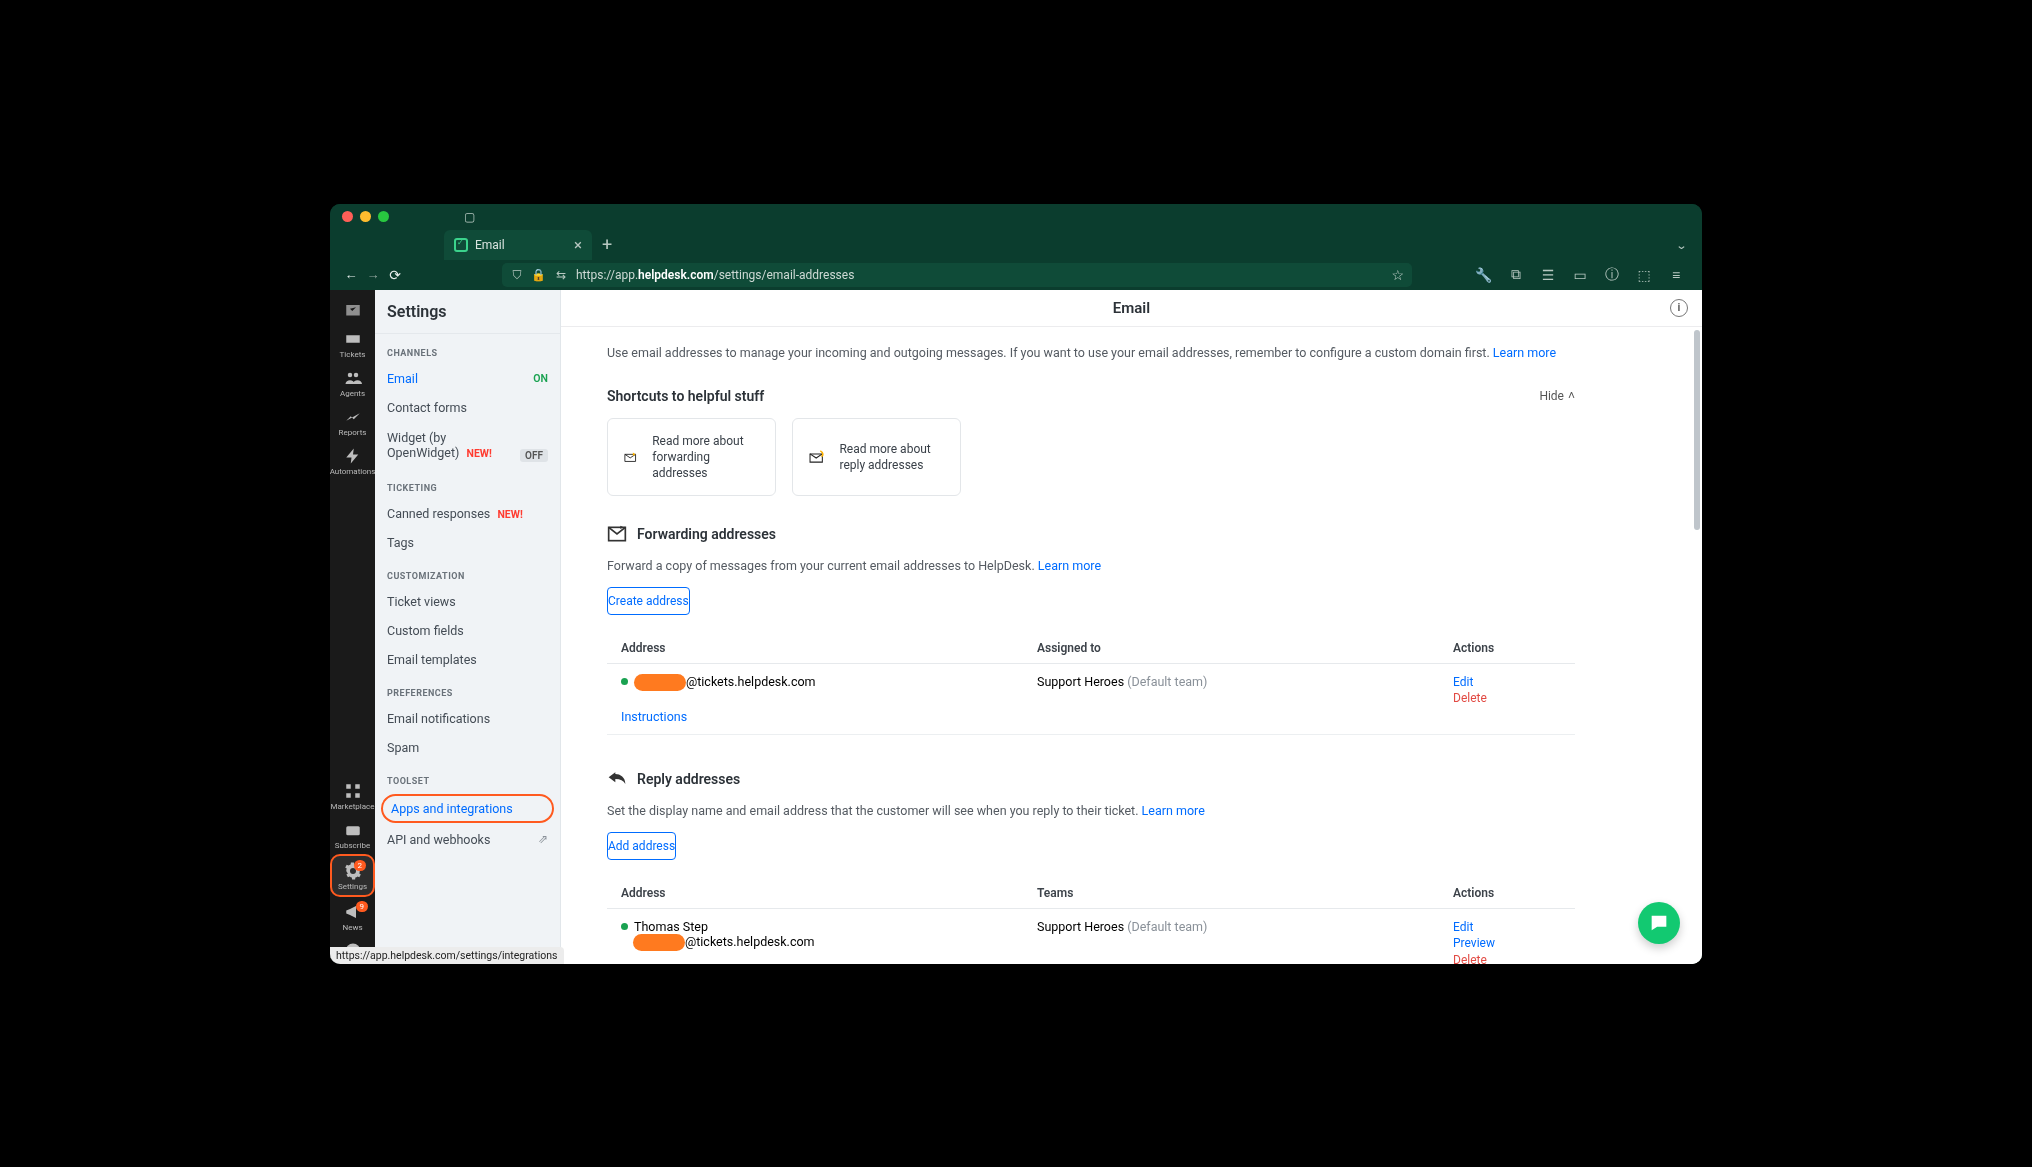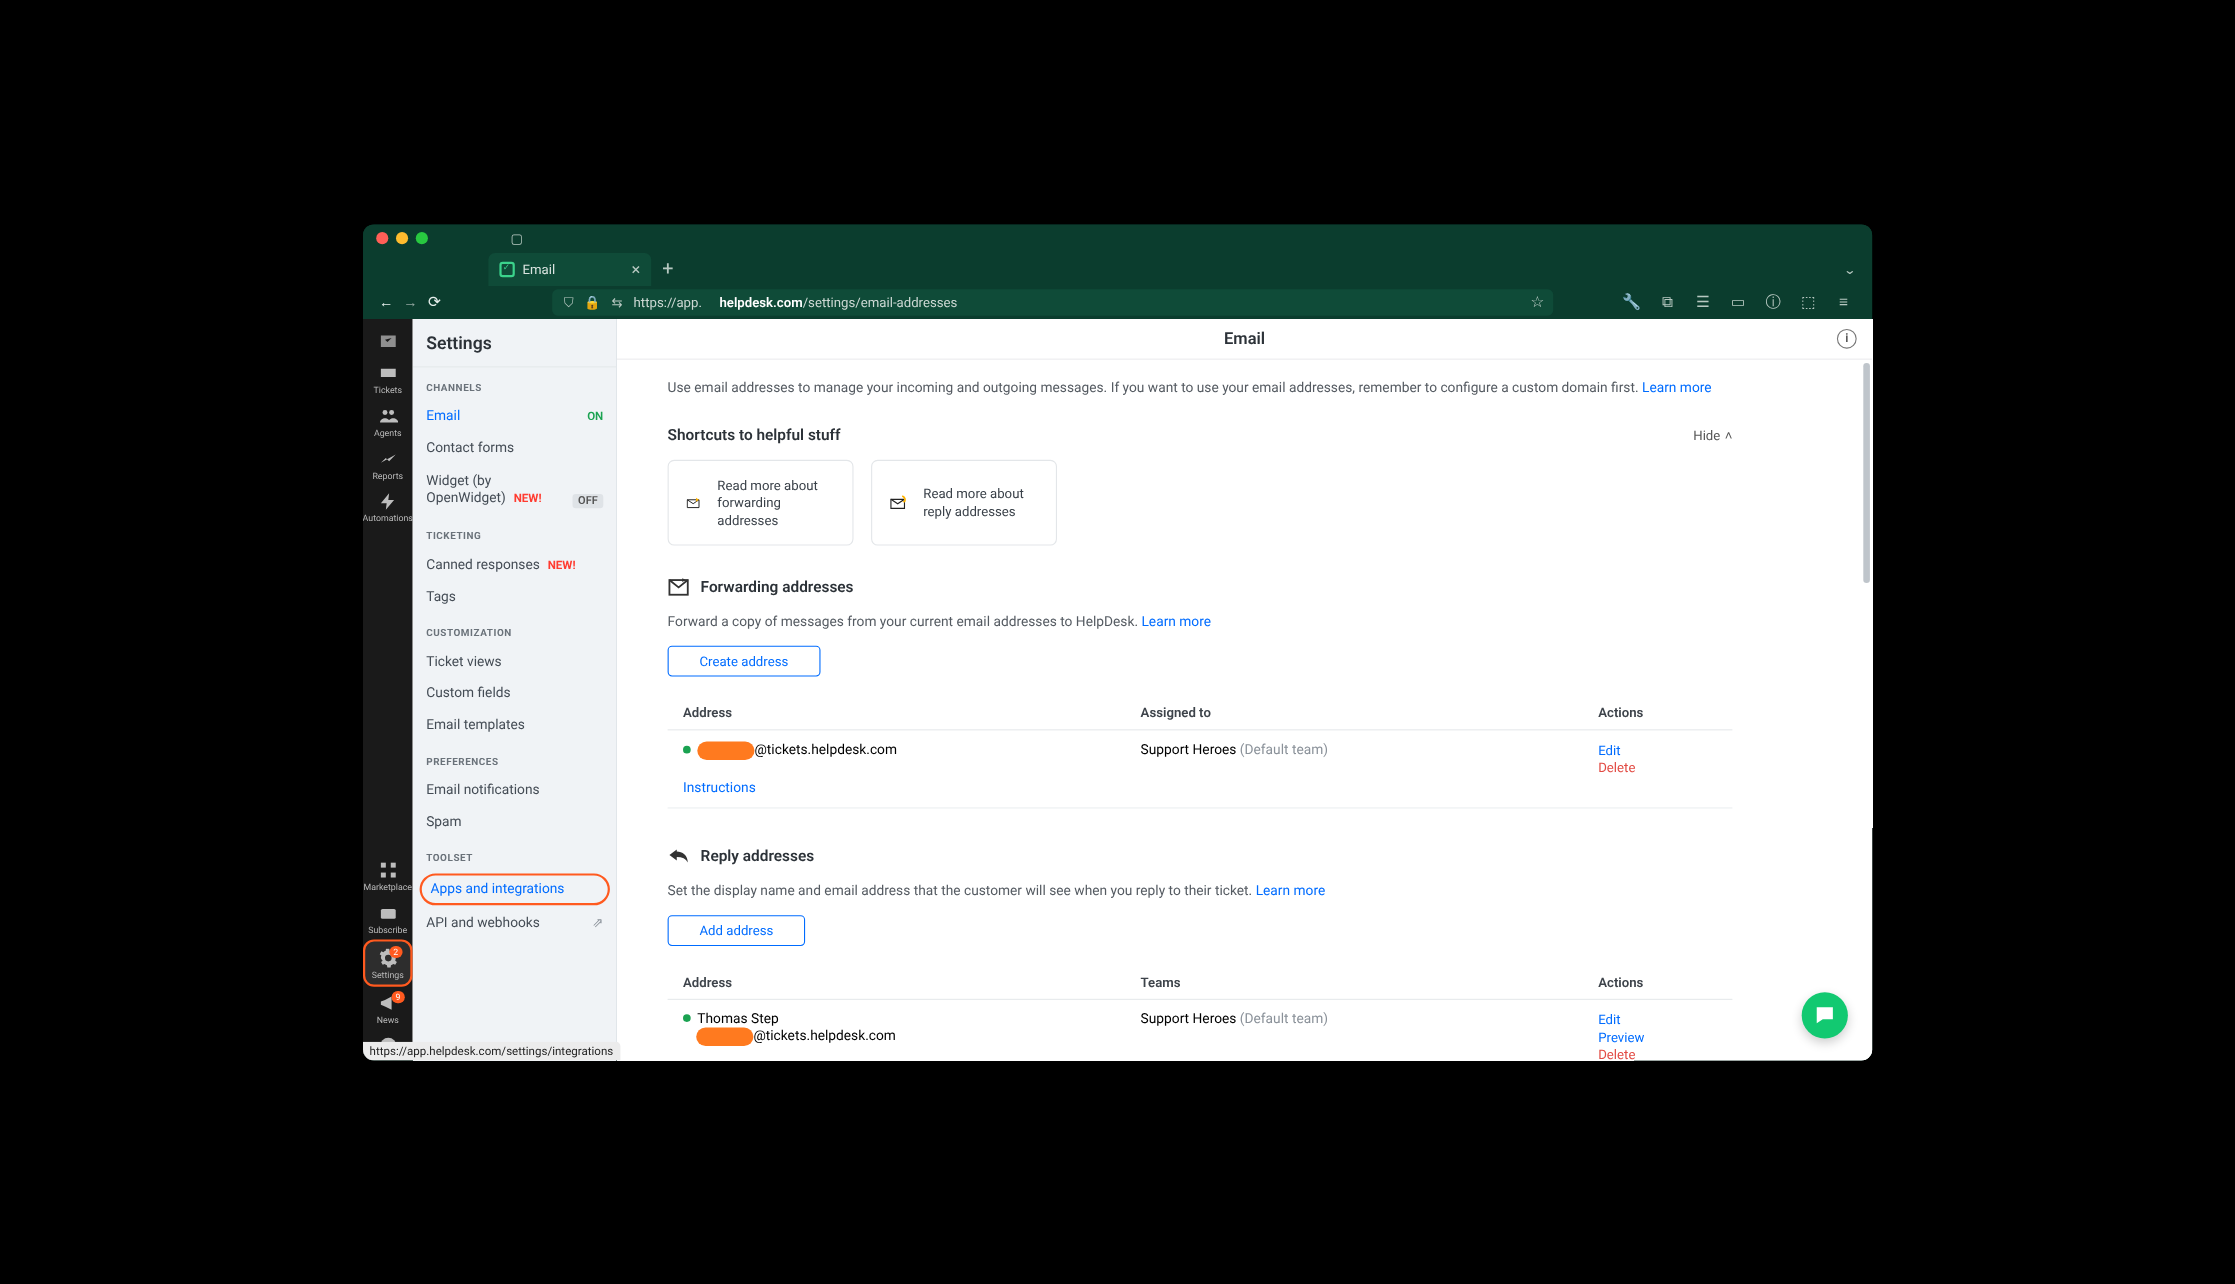--- a/index.html
+++ b/index.html
@@ -14,21 +14,21 @@
 .tab .tab-icon { width:14px;height:14px; border:2px solid #3bd38c; border-radius:3px; margin-right:7px; position:relative;}
 .tab .tab-icon::after{content:"✓"; font-size:8px; color:#3bd38c; position:absolute; left:1px; top:-2px;}
 .tab .close-x { position:absolute; right:10px; color:#b7c8c1; font-size:15px;}
 .newtab { color:#b7c8c1; font-size:18px; display:flex; align-items:center; padding:0 10px;}
 .chev-down-right { position:absolute; right:16px; top:35px; color:#b7c8c1; font-size:11px; transform: scaleX(1.3);}
 .urlbar { height: 30px; background: #0b3d2e; display: flex; align-items: center; padding: 0 10px; color:#b7c8c1; font-size:12px;}
 .urlbar .navbtn { width:22px; text-align:center; font-size:13px; color:#93a7a0; cursor:default;}
 .urlbar .navbtn.active { color:#e6efec;}
 .url-input { flex:0 0 910px; margin-left:96px; height:24px; background:#0f4b38; border-radius:5px; display:flex; align-items:center; padding:0 8px; color:#cdd9d4; font-size:12px;}
 .url-input .shield-ic,.url-input .lock-ic,.url-input .toggle-ic{ width:14px; display:flex; justify-content:center; margin-right:8px; color:#b7c8c1;}
-.url-input .url-text b{ color:#fff; font-weight:600;margin-left:16px;}
+.url-input .url-text b{ color:#fff; font-weight:600;}
 .url-input .star { margin-left:auto; font-size:14px;}
 .right-icons { margin-left:auto; display:flex; gap:16px; padding-right:8px;}
 .right-icons span { width:16px; height:16px; color:#b7c8c1; font-size:14px; display:flex; align-items:center; justify-content:center;}
 .app-area { position:absolute; top:86px; left:0; right:0; bottom:0; background:#fff; display:flex;}
 .leftrail { width:45px; background:#1a1a1a; display:flex; flex-direction:column; align-items:center; padding-top:6px; color:#aaa;}
 .rail-item { width:100%; display:flex; flex-direction:column; align-items:center; padding:6px 0 4px; font-size:8px; color:#b9b9b9; cursor:pointer; position:relative;}
 .rail-item svg{ width:18px; height:18px; fill:#bdbdbd;}
 .rail-item.top svg{ fill:#8f8f8f;}
 .rail-item .lbl { margin-top:2px;}
 .rail-item.active { background:#2d2d2d;}
@@ -55,21 +55,21 @@
 .link { color:#006cff; cursor:pointer;}
 .section-title { margin-top:28px; font-size:14px; font-weight:600; color:#2c3238; display:flex; align-items:center; gap:10px;}
 .section-title.with-hide { justify-content:space-between;}
 .hide-toggle { font-size:12px; font-weight:400; color:#555; display:flex; align-items:flex-end; gap:4px;}
 .shortcut-cards { display:flex; gap:16px; margin-top:14px;}
 .card { border:1px solid #e3e6e9; border-radius:6px; padding:14px 16px; display:flex; gap:14px; align-items:center; width:169px; cursor:pointer;}
 .card .card-icon { width:28px; height:24px; }
 .card .card-text { font-size:12px; color:#3a4149; line-height:1.35;}
 .sect-icon { width:20px; height:20px;}
 .desc { font-size:12.5px; color:#555b62; margin-top:14px;}
-.outline-btn { margin-top:14px; border:1px solid #006cff; color:#006cff; background:#fff; font-size:12px; padding:6px 28px; border-radius:4px; cursor:pointer;}
+.outline-btn { margin-top:14px; border:1px solid #006cff; color:#006cff; background:#fff; font-size:12px; padding:6px 0; border-radius:4px; cursor:pointer;}
 .tbl { width:100%; margin-top:18px; border-bottom:1px solid #eceff1;}
 .tbl-head { display:flex; border-bottom:1px solid #e6e9ec; padding:8px 14px; font-size:12px; color:#3d434a; font-weight:600;}
 .col-addr { flex: 0 0 416px;}
 .col-assign { flex: 0 0 416px;}
 .col-actions { flex: 1;}
 .tbl-row { display:flex; padding:10px 14px; font-size:12.5px; align-items:flex-start;}
 .status-dot { width:7px;height:7px; background:#1aa251; border-radius:50%; display:inline-block; margin-right:6px; position:relative; top:-1px;}
 .redact { display:inline-block; background:#ff7a1f; border-radius:11px; height:17px; vertical-align:middle;}
 .subtle { color:#8a9199;}
 .action-link { font-size:12px; color:#006cff; cursor:pointer; display:block; line-height:1.35;}

